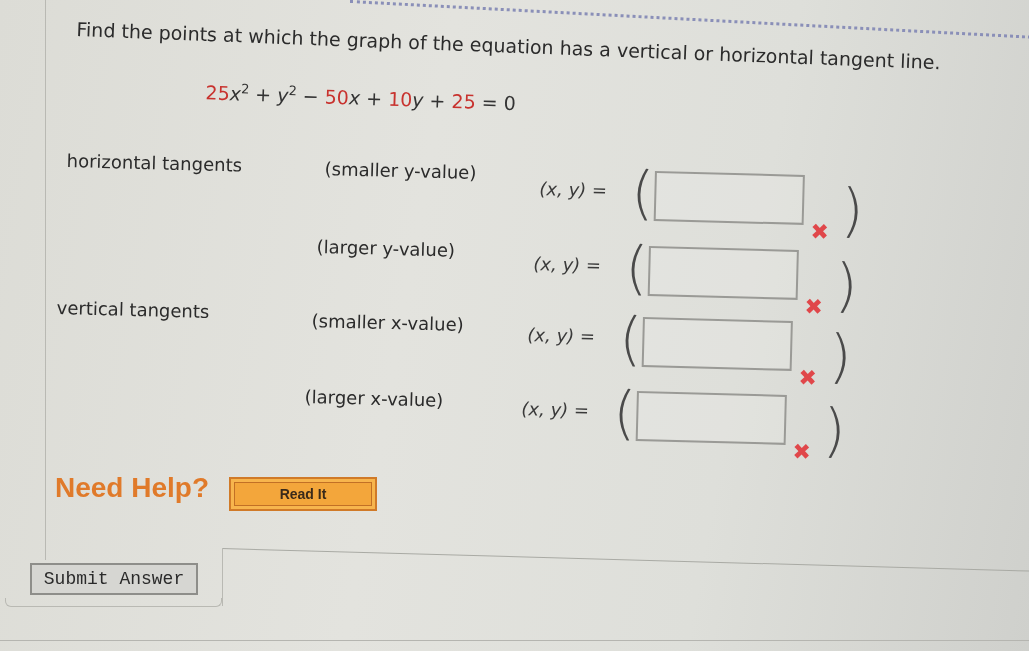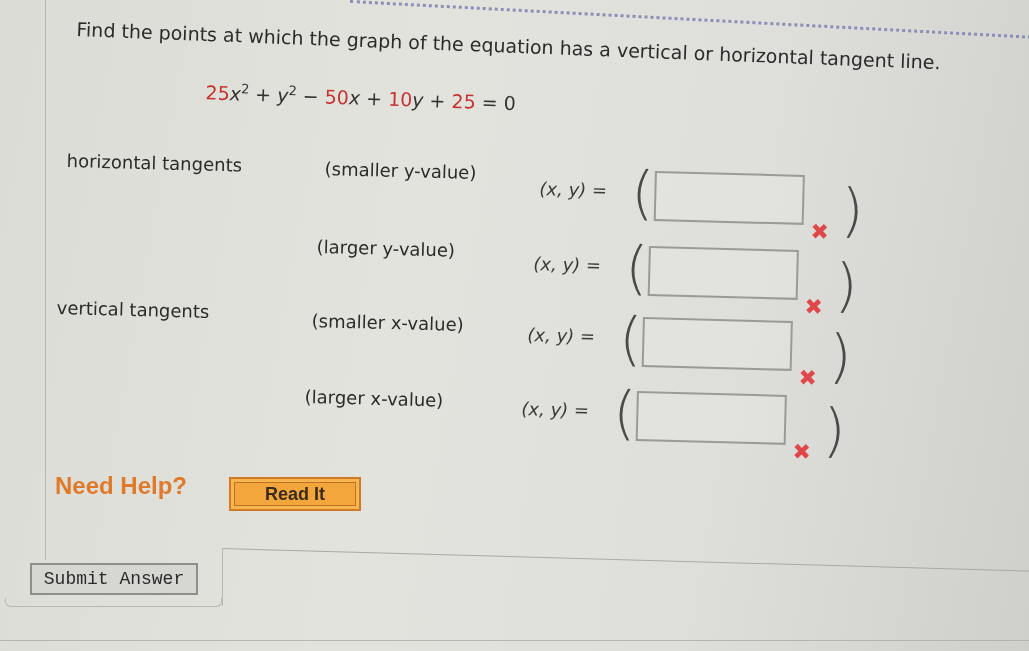--- a/index.html
+++ b/index.html
@@ -58,27 +58,27 @@
   .answer-row input {
     position:absolute; left:115px; top:0; width:150px; height:50px;
     border:2px solid #9a9a96; background:rgba(255,255,255,0.12); box-sizing:border-box;
     font-size:16px; font-family:"DejaVu Sans", sans-serif; outline:none;
   }
   .answer-row .x-mark {
     position:absolute; left:272px; top:44px; font-size:22px; font-weight:bold; color:#e0474a;
   }
   .need-help {
     position:absolute; left:55px; top:472px; font-family:"Liberation Sans", sans-serif;
-    font-size:24px; font-weight:bold; color:#e07a2a; white-space:nowrap;
+    font-size:28px; font-weight:bold; color:#e07a2a; white-space:nowrap;
   }
   .read-it {
-    position:absolute; left:229px; top:477px; width:132px; height:34px;
+    position:absolute; left:229px; top:477px; width:148px; height:34px;
     background:#f3a63b; border:2px solid #d07a28; box-sizing:border-box;
     box-shadow: inset 0 0 0 3px #f7b54d, inset 0 0 0 4px #c27025;
-    font-family:"Liberation Sans", sans-serif; font-size:18px; font-weight:bold; color:#3a2a1a;
+    font-family:"Liberation Sans", sans-serif; font-size:14px; font-weight:bold; color:#3a2a1a;
     display:flex; align-items:center; justify-content:center; cursor:pointer;
   }
   .submit {
     position:absolute; left:30px; top:563px; width:168px; height:32px;
     background:#d6d6d2; border:2px solid #8e8e8a; box-sizing:border-box;
     font-family:Liberation Mono, monospace; font-size:18px; color:#2a2a2a;
     display:flex; align-items:center; justify-content:center; cursor:pointer;
   }
 </style>
 </head>

